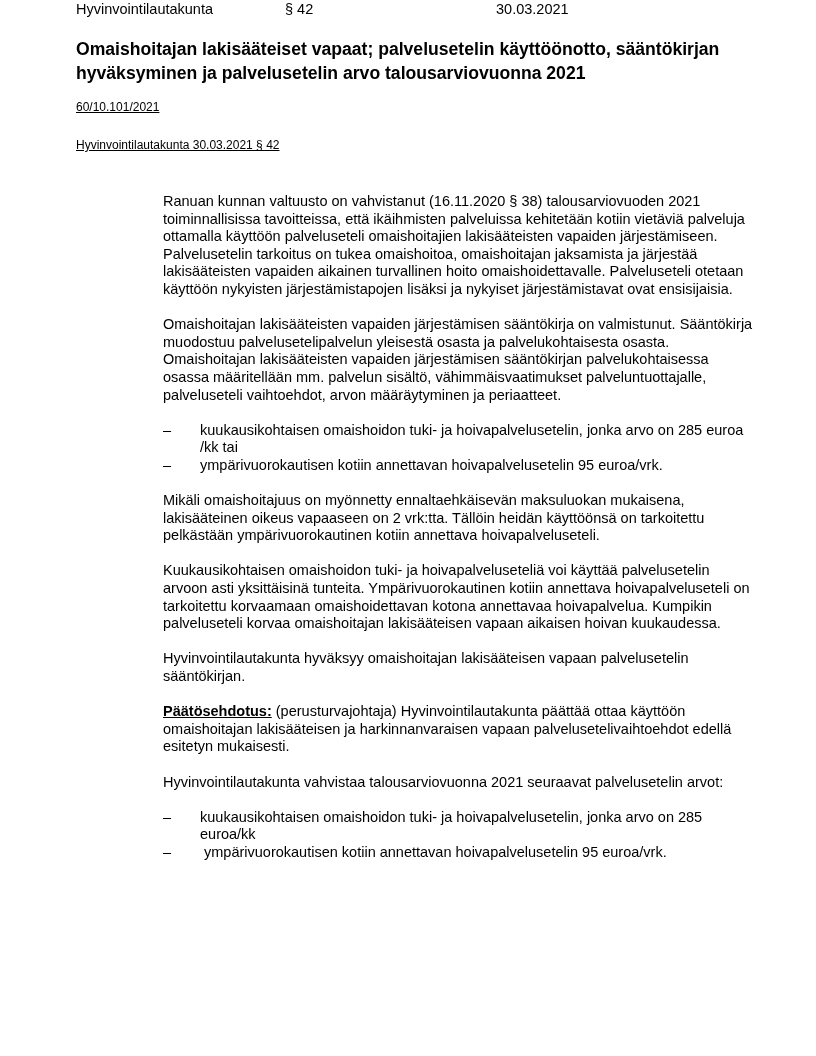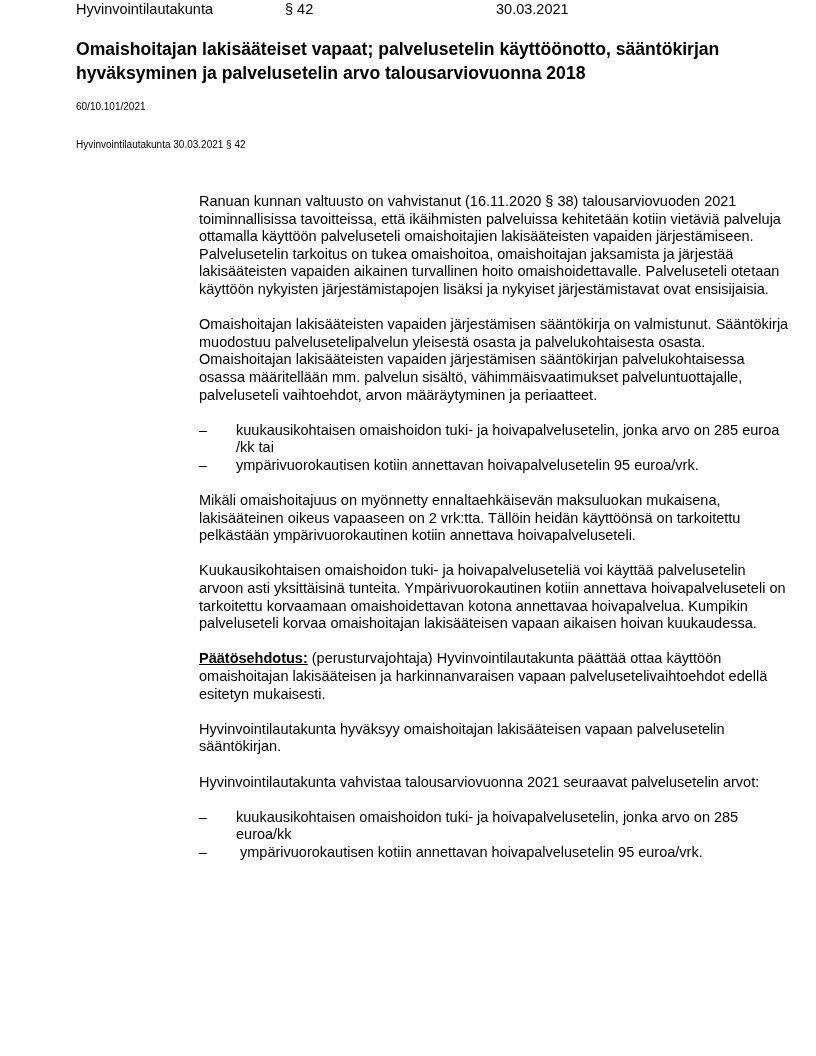--- a/index.html
+++ b/index.html
@@ -6,51 +6,51 @@
   body {
     width: 816px; height: 1056px; position: relative; overflow: hidden;
     font-family: "Liberation Sans", sans-serif; color: #000; font-size: 14.5px;
   }
   .hdr { position: absolute; top: 0; left: 76px; height: 18px; line-height: 18px; font-size: 14.5px; }
   .hdr span { position: absolute; white-space: nowrap; }
   .title {
     position: absolute; left: 76px; top: 37px; width: 700px;
     font-weight: bold; font-size: 17.6px; line-height: 24px; margin: 0;
   }
-  .meta { position: absolute; left: 76px; font-size: 10px; line-height: 18px; }
-  .body-text { position: absolute; left: 163px; width: 590px; font-size: 14.5px; line-height: 17.6px; margin-left: 36px; }
+  .meta { position: absolute; left: 76px; font-size: 12px; line-height: 18px; text-decoration: underline; }
+  .body-text { position: absolute; left: 163px; width: 590px; font-size: 14.5px; line-height: 17.6px; }
   .body-text p { margin: 0 0 17.6px 0; }
   .body-text ul { list-style: none; margin: 0 0 17.6px 0; padding: 0; }
   .body-text li { position: relative; padding-left: 37px; }
   .body-text li .dash { position: absolute; left: 0; top: 0; }
   .u { font-weight: bold; text-decoration: underline; }
 </style>
 </head>
 <body>
 
 <div class="hdr">
   <span style="left:0">Hyvinvointilautakunta</span>
   <span style="left:209px">§ 42</span>
   <span style="left:420px">30.03.2021</span>
 </div>
 
-<h1 class="title">Omaishoitajan lakisääteiset vapaat; palvelusetelin käyttöönotto, sääntökirjan hyväksyminen ja palvelusetelin arvo talousarviovuonna 2018</h1>
+<h1 class="title">Omaishoitajan lakisääteiset vapaat; palvelusetelin käyttöönotto, sääntökirjan hyväksyminen ja palvelusetelin arvo talousarviovuonna 2021</h1>
 
 <div class="meta" style="top:98px">60/10.101/2021</div>
 <div class="meta" style="top:136px">Hyvinvointilautakunta 30.03.2021 § 42</div>
 
 <div class="body-text" style="top:193px">
   <p>Ranuan kunnan valtuusto on vahvistanut (16.11.2020 § 38) talousarviovuoden 2021 toiminnallisissa tavoitteissa, että ikäihmisten palveluissa kehitetään kotiin vietäviä palveluja ottamalla käyttöön palveluseteli omaishoitajien lakisääteisten vapaiden järjestämiseen. Palvelusetelin tarkoitus on tukea omaishoitoa, omaishoitajan jaksamista ja järjestää lakisääteisten vapaiden aikainen turvallinen hoito omaishoidettavalle. Palveluseteli otetaan käyttöön nykyisten järjestämistapojen lisäksi ja nykyiset järjestämistavat ovat ensisijaisia.</p>
   <p>Omaishoitajan lakisääteisten vapaiden järjestämisen sääntökirja on valmistunut. Sääntökirja muodostuu palvelusetelipalvelun yleisestä osasta ja palvelukohtaisesta osasta. Omaishoitajan lakisääteisten vapaiden järjestämisen sääntökirjan palvelukohtaisessa osassa määritellään mm. palvelun sisältö, vähimmäisvaatimukset palveluntuottajalle, palveluseteli vaihtoehdot, arvon määräytyminen ja periaatteet.</p>
   <ul>
     <li><span class="dash">–</span><span>kuukausikohtaisen omaishoidon tuki- ja hoivapalvelusetelin, jonka arvo on 285 euroa /kk tai</span></li>
     <li><span class="dash">–</span><span>ympärivuorokautisen kotiin annettavan hoivapalvelusetelin 95 euroa/vrk.</span></li>
   </ul>
   <p>Mikäli omaishoitajuus on myönnetty ennaltaehkäisevän maksuluokan mukaisena, lakisääteinen oikeus vapaaseen on 2 vrk:tta. Tällöin heidän käyttöönsä on tarkoitettu pelkästään ympärivuorokautinen kotiin annettava hoivapalveluseteli.</p>
   <p>Kuukausikohtaisen omaishoidon tuki- ja hoivapalveluseteliä voi käyttää palvelusetelin arvoon asti yksittäisinä tunteita. Ympärivuorokautinen kotiin annettava hoivapalveluseteli on tarkoitettu korvaamaan omaishoidettavan kotona annettavaa hoivapalvelua. Kumpikin palveluseteli korvaa omaishoitajan lakisääteisen vapaan aikaisen hoivan kuukaudessa.</p>
+  <p>Hyvinvointilautakunta hyväksyy omaishoitajan lakisääteisen vapaan palvelusetelin sääntökirjan.</p>
   <p><span class="u">Päätösehdotus:</span><span> (perusturvajohtaja) Hyvinvointilautakunta päättää ottaa käyttöön omaishoitajan lakisääteisen ja harkinnanvaraisen vapaan palvelusetelivaihtoehdot edellä esitetyn mukaisesti.</span></p>
-  <p>Hyvinvointilautakunta hyväksyy omaishoitajan lakisääteisen vapaan palvelusetelin sääntökirjan.</p>
   <p>Hyvinvointilautakunta vahvistaa talousarviovuonna 2021 seuraavat palvelusetelin arvot:</p>
   <ul>
     <li><span class="dash">–</span><span>kuukausikohtaisen omaishoidon tuki- ja hoivapalvelusetelin, jonka arvo on 285 euroa/kk</span></li>
     <li><span class="dash">–</span><span style="white-space:pre"> ympärivuorokautisen kotiin annettavan hoivapalvelusetelin 95 euroa/vrk.</span></li>
   </ul>
 </div>
 
 </body></html>

